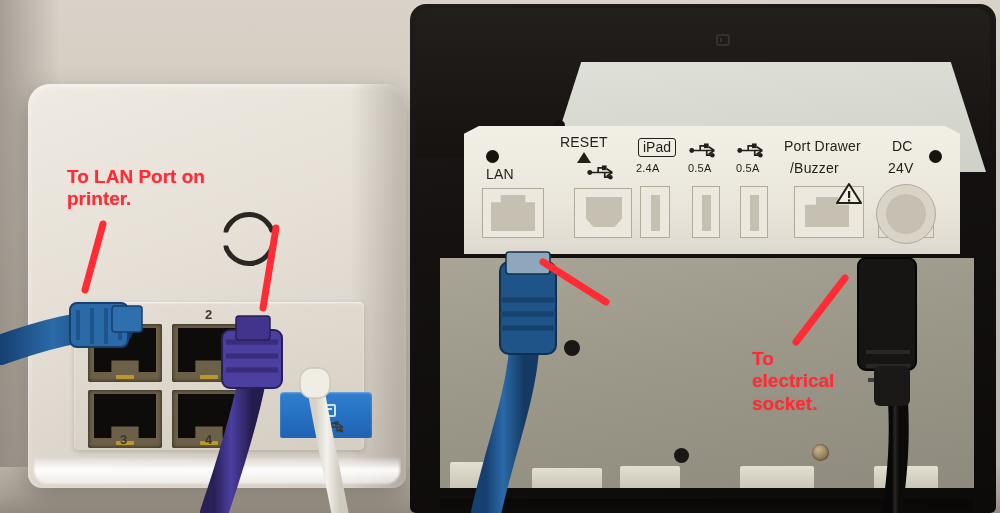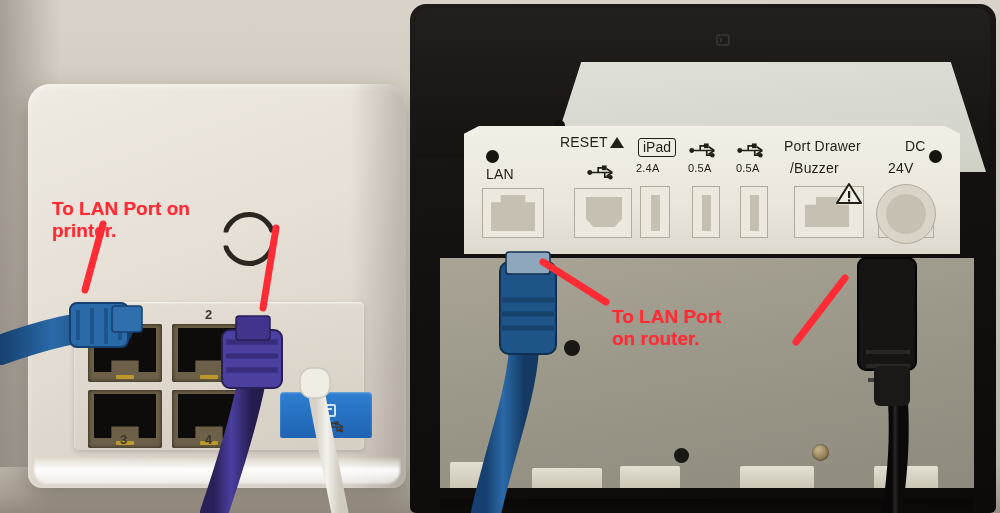--- a/index.html
+++ b/index.html
@@ -155,21 +155,21 @@
     background:#ece8de;
   }
   .io-port-fill {
     position:absolute; background:#c6c0b2;
   }
   .ipad-box {
     position:absolute; border:1.8px solid #221e18; border-radius:3px;
     font-size:14px; color:#221e18; padding:0 4px; line-height:17px;
     font-family:"Liberation Sans", sans-serif;
   }
-  .reset-row { position:absolute; display:flex; align-items:center; gap:2px; }
+  .reset-row { position:absolute; display:flex; align-items:center; gap:2px;flex-direction:column; }
   .tri-up {
     width:0;height:0;border-left:7px solid transparent;border-right:7px solid transparent;
     border-bottom:11px solid #221e18;
   }
   .warn-tri {
     position:absolute; width:26px; height:23px;
   }
   .dc-circle {
     position:absolute; border:1.6px solid #b2aa9b; border-radius:50%;
     background:#d9d4c7;
@@ -360,21 +360,21 @@
              clip-path: polygon(25% 0, 75% 0, 75% 26%, 100% 26%, 100% 100%, 0 100%, 0 26%, 25% 26%);"></div>
       </div>
       <div class="warn-tri" style="left:372px; top:56px;">
         <svg viewBox="0 0 26 23">
           <path d="M13 2 L25 21 L1 21 Z" fill="#f2efe6" stroke="#221e18" stroke-width="2" stroke-linejoin="round"></path>
           <rect x="12" y="9" width="2.2" height="7" fill="#221e18"></rect>
           <rect x="12" y="17.4" width="2.2" height="2.2" fill="#221e18"></rect>
         </svg>
       </div>
 
-      <span class="io-label" style="left:441px; top:12px;">DC</span>
+      <span class="io-label" style="left:428px; top:12px;">DC</span>
       <span class="io-label" style="left:424px; top:34px;">24V</span>
       <div class="dc-square-base" style="left:414px; top:88px; width:56px; height:24px;"></div>
       <div class="dc-circle" style="left:412px; top:58px; width:60px; height:60px;"></div>
       <div class="io-port-fill" style="left:422px; top:68px; width:40px; height:40px; border-radius:50%;"></div>
     </div>
 
     <div class="printer-lower">
       <div class="printer-lower-dot" style="left:124px; top:82px; width:16px; height:16px;"></div>
       <div class="printer-lower-dot" style="left:234px; top:190px; width:15px; height:15px;"></div>
       <div class="printer-screw" style="left:372px; top:186px;"></div>
@@ -449,18 +449,19 @@
     </g>
   </svg>
 
   <svg class="svg-layer" viewBox="0 0 1000 513">
     <line x1="103" y1="224" x2="85" y2="290" stroke="#ff2b35" stroke-width="7" stroke-linecap="round"></line>
     <line x1="276" y1="228" x2="263" y2="308" stroke="#ff2b35" stroke-width="7" stroke-linecap="round"></line>
     <line x1="606" y1="302" x2="543" y2="262" stroke="#ff2b35" stroke-width="7" stroke-linecap="round"></line>
     <line x1="796" y1="342" x2="845" y2="278" stroke="#ff2b35" stroke-width="7" stroke-linecap="round"></line>
   </svg>
 
-  <div class="anno" style="left:52px; top:166px;margin-top:32px;">To LAN Port on
+  <div class="anno" style="left:67px; top:166px;">To LAN Port on
 printer.</div>
-  <div class="anno" style="left:612px; top:306px;">To LAN Port
-on router.</div>
+  <div class="anno" style="left:752px; top:348px;">To
+electrical
+socket.</div>
 
 </div>
 
 </body></html>

